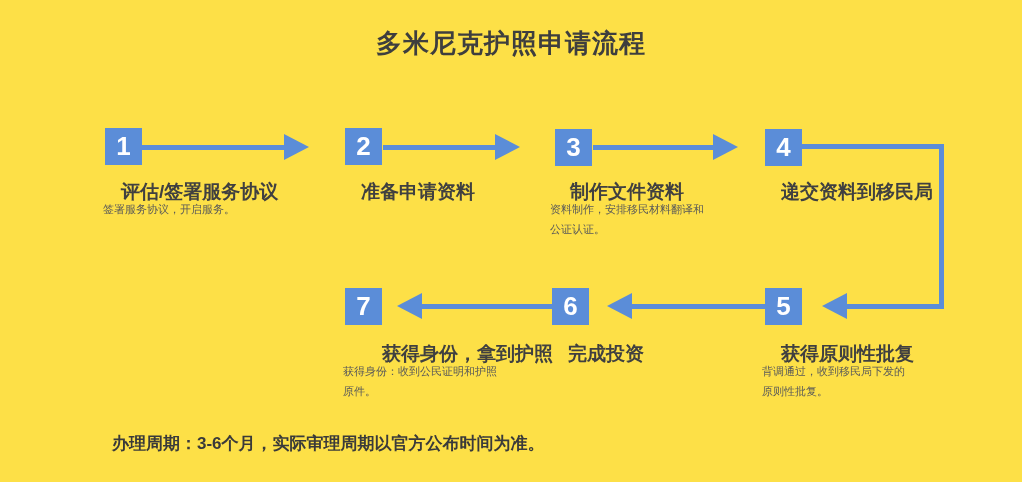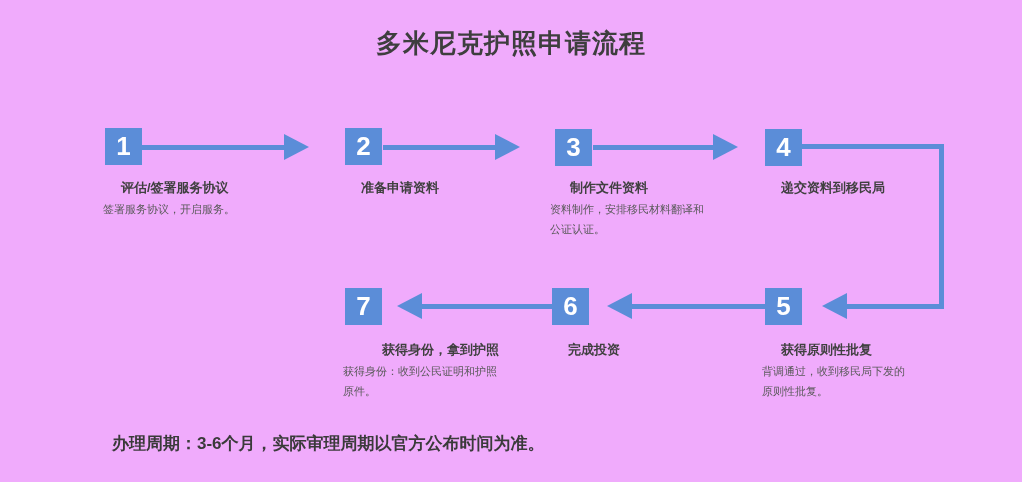--- a/index.html
+++ b/index.html
@@ -4,21 +4,21 @@
 <style>
   html, body { margin: 0; padding: 0; }
   body {
     font-family: "Liberation Sans", "DejaVu Sans", sans-serif;
     background: #ffffff;
   }
   #canvas {
     position: relative;
     width: 1022px;
     height: 482px;
-    background: #f0abfc;
+    background: #fde047;
     overflow: hidden;
   }
   .page-title {
     position: absolute;
     top: 26px;
     left: 0;
     width: 100%;
     text-align: center;
     font-size: 26px;
     font-weight: bold;
@@ -32,21 +32,21 @@
     background: var(--accent, #5b8dd8);
     color: #ffffff;
     font-weight: bold;
     font-size: 26px;
     display: flex;
     align-items: center;
     justify-content: center;
   }
   .step-label {
     position: absolute;
-    font-size: 13px;
+    font-size: 19px;
     font-weight: bold;
     color: var(--label_text, #404040);
     white-space: nowrap;
   }
   .step-desc {
     position: absolute;
     font-size: 11px;
     color: var(--desc_text, #595959);
     line-height: 20px;
     white-space: pre-line;

